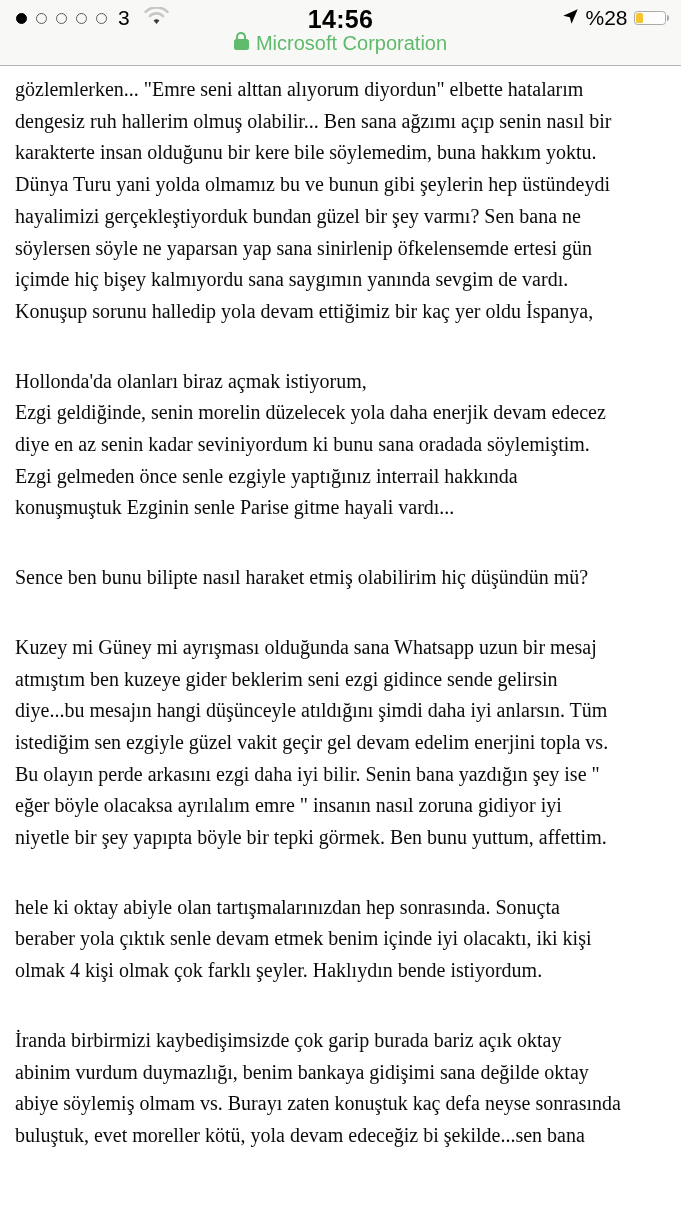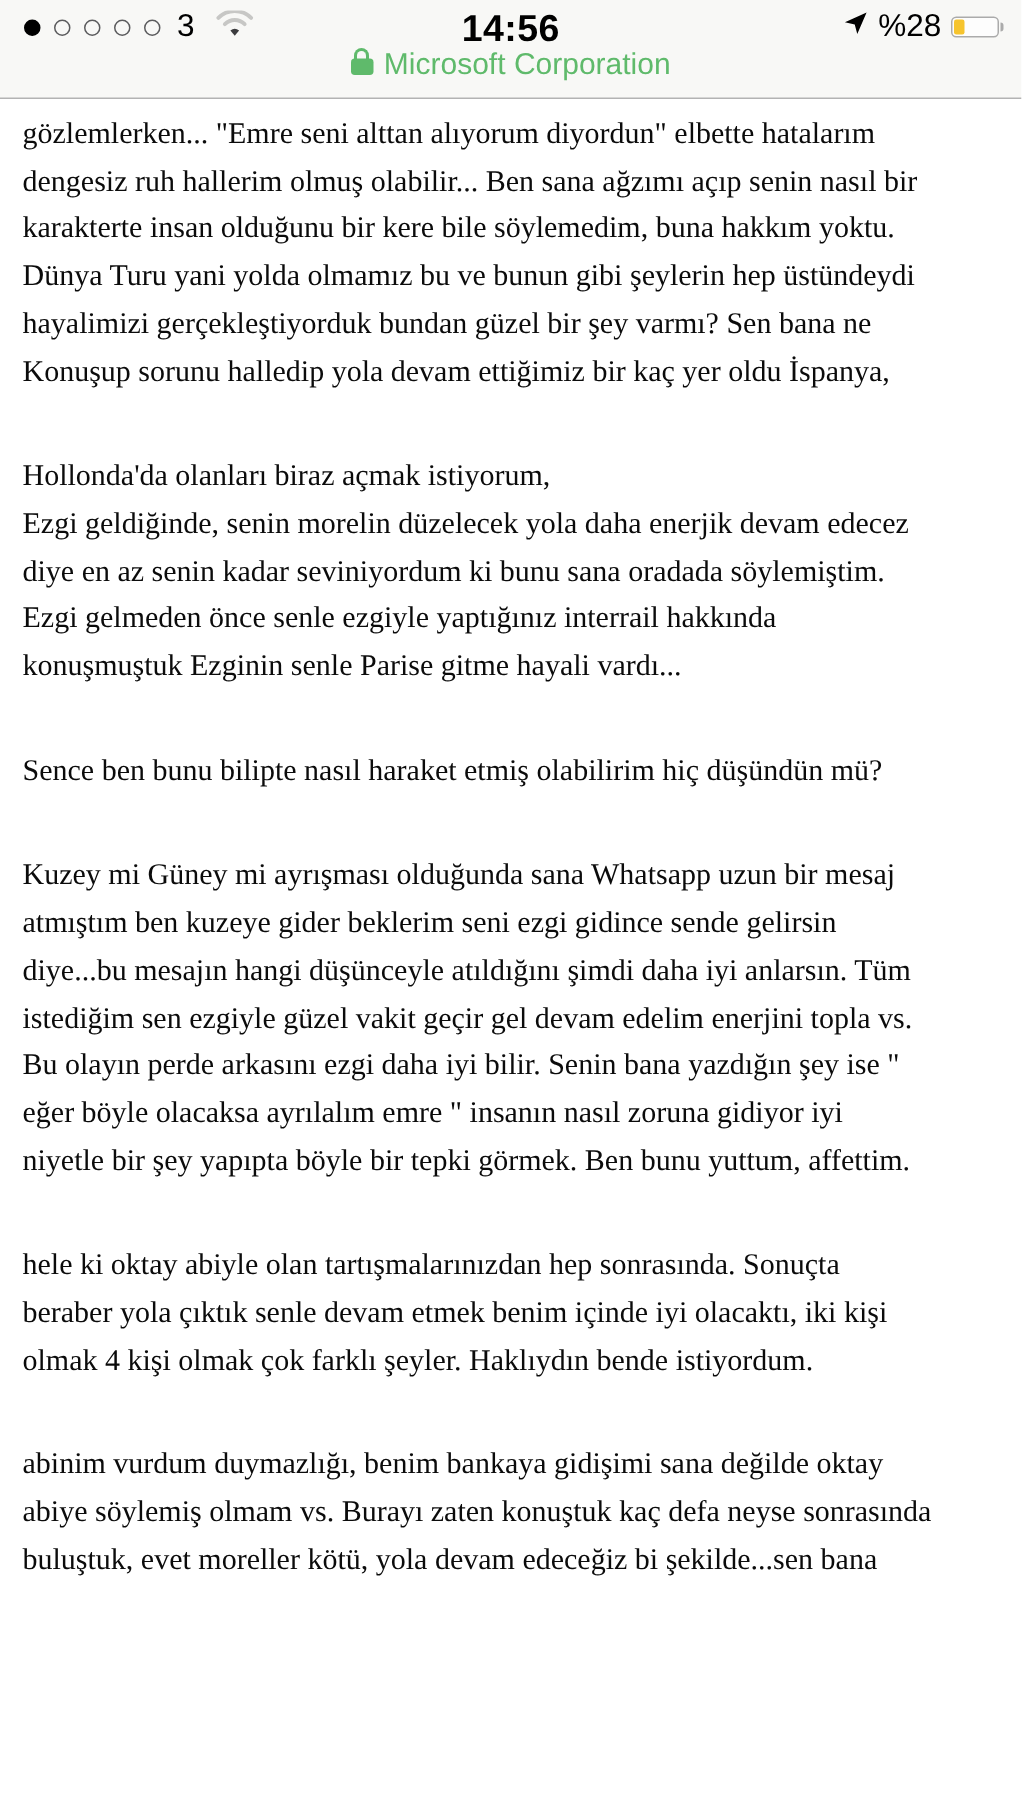--- a/index.html
+++ b/index.html
@@ -143,20 +143,22 @@
   </div>
 </div>
 
 <div class="doc">
     <p class="para">
       <span class="line">gözlemlerken... "Emre seni alttan alıyorum diyordun" elbette hatalarım</span>
       <span class="line">dengesiz ruh hallerim olmuş olabilir... Ben sana ağzımı açıp senin nasıl bir</span>
       <span class="line">karakterte insan olduğunu bir kere bile söylemedim, buna hakkım yoktu.</span>
       <span class="line">Dünya Turu yani yolda olmamız bu ve bunun gibi şeylerin hep üstündeydi</span>
       <span class="line">hayalimizi gerçekleştiyorduk bundan güzel bir şey varmı? Sen bana ne</span>
+      <span class="line">söylersen söyle ne yaparsan yap sana sinirlenip öfkelensemde ertesi gün</span>
+      <span class="line">içimde hiç bişey kalmıyordu sana saygımın yanında sevgim de vardı.</span>
       <span class="line">Konuşup sorunu halledip yola devam ettiğimiz bir kaç yer oldu İspanya,</span>
     </p>
     <p class="para">
       <span class="line">Hollonda'da olanları biraz açmak istiyorum,</span>
       <span class="line">Ezgi geldiğinde, senin morelin düzelecek yola daha enerjik devam edecez</span>
       <span class="line">diye en az senin kadar seviniyordum ki bunu sana oradada söylemiştim.</span>
       <span class="line">Ezgi gelmeden önce senle ezgiyle yaptığınız interrail hakkında</span>
       <span class="line">konuşmuştuk Ezginin senle Parise gitme hayali vardı...</span>
     </p>
     <p class="para">
@@ -170,17 +172,18 @@
       <span class="line">Bu olayın perde arkasını ezgi daha iyi bilir. Senin bana yazdığın şey ise "</span>
       <span class="line">eğer böyle olacaksa ayrılalım emre " insanın nasıl zoruna gidiyor iyi</span>
       <span class="line">niyetle bir şey yapıpta böyle bir tepki görmek. Ben bunu yuttum, affettim.</span>
     </p>
     <p class="para">
       <span class="line">hele ki oktay abiyle olan tartışmalarınızdan hep sonrasında. Sonuçta</span>
       <span class="line">beraber yola çıktık senle devam etmek benim içinde iyi olacaktı, iki kişi</span>
       <span class="line">olmak 4 kişi olmak çok farklı şeyler. Haklıydın bende istiyordum.</span>
     </p>
     <p class="para">
+      <span class="line">İranda birbirmizi kaybedişimsizde çok garip burada bariz açık oktay</span>
       <span class="line">abinim vurdum duymazlığı, benim bankaya gidişimi sana değilde oktay</span>
       <span class="line">abiye söylemiş olmam vs. Burayı zaten konuştuk kaç defa neyse sonrasında</span>
       <span class="line">buluştuk, evet moreller kötü, yola devam edeceğiz bi şekilde...sen bana</span>
     </p>
   </div>
 
 </body></html>

